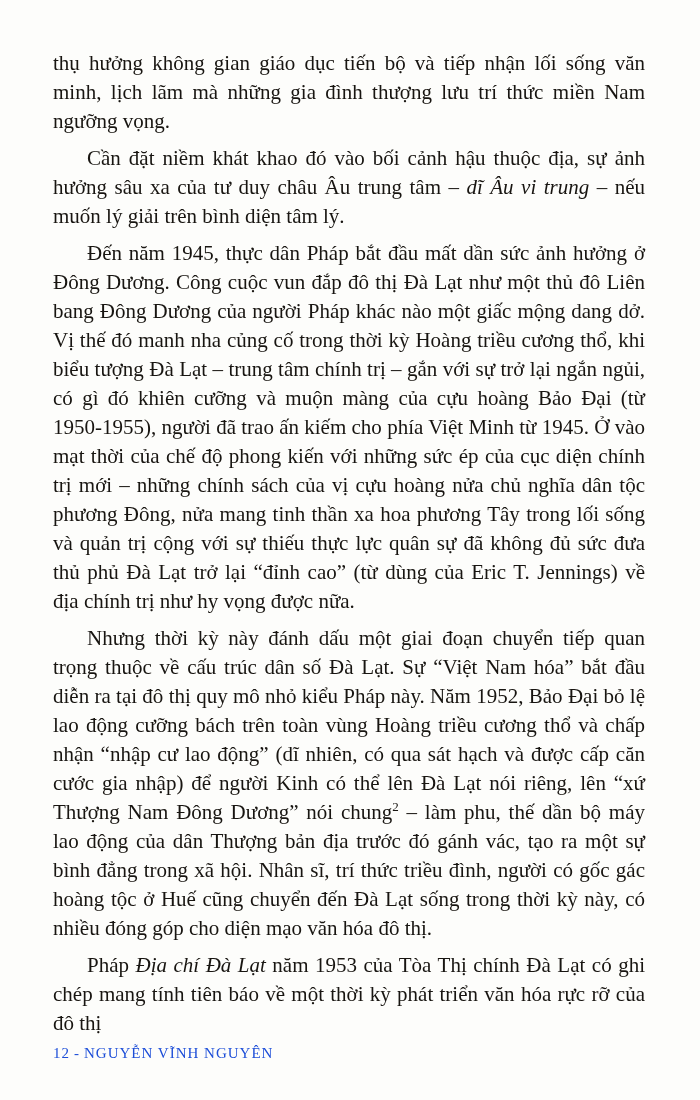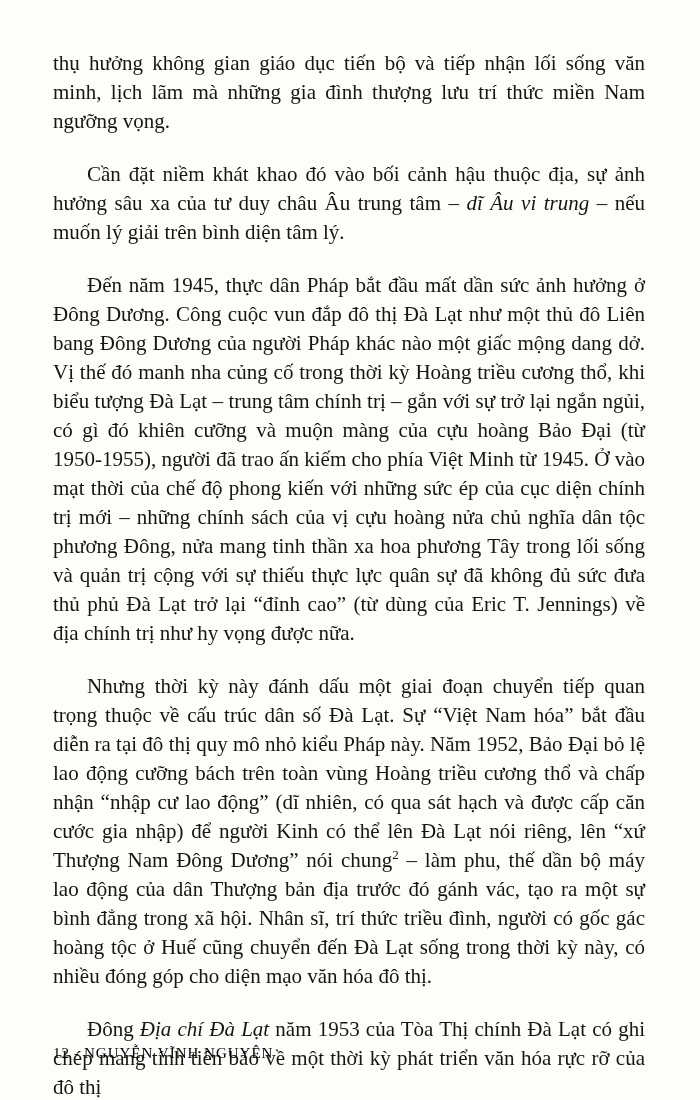--- a/index.html
+++ b/index.html
@@ -26,53 +26,53 @@
     top: 49px;
     width: 592px;
     font-size: 21px;
     line-height: 29px;
     text-align: justify;
   }
   .body-text p {
     margin: 0;
   }
   .body-text p + p {
-    margin-top: 24px;
+    margin-top: 8px;
   }
   .body-text p.indent {
     text-indent: 34px;
   }
   .italic {
     font-style: italic;
   }
   sup {
     font-size: 0.62em;
     line-height: 0;
     vertical-align: super;
   }
   .footer {
     position: absolute;
     left: 53px;
     top: 1045px;
     font-size: 15px;
     letter-spacing: 1px;
-    color: #000000;
+    color: #1d4ed8;
     white-space: nowrap;
   }
   .footer .sep {
     padding: 0 4px;
   }
 </style>
 </head>
 <body>
 
 <div class="page">
   <main class="body-text">
       <p><span>thụ hưởng không gian giáo dục tiến bộ và tiếp nhận lối sống văn minh, lịch lãm mà những gia đình thượng lưu trí thức miền Nam ngưỡng vọng.</span></p>
       <p class="indent"><span>Cần đặt niềm khát khao đó vào bối cảnh hậu thuộc địa, sự ảnh hưởng sâu xa của tư duy châu Âu trung tâm – </span><span class="italic">dĩ Âu vi trung</span><span> – nếu muốn lý giải trên bình diện tâm lý.</span></p>
       <p class="indent"><span>Đến năm 1945, thực dân Pháp bắt đầu mất dần sức ảnh hưởng ở Đông Dương. Công cuộc vun đắp đô thị Đà Lạt như một thủ đô Liên bang Đông Dương của người Pháp khác nào một giấc mộng dang dở. Vị thế đó manh nha củng cố trong thời kỳ Hoàng triều cương thổ, khi biểu tượng Đà Lạt – trung tâm chính trị – gắn với sự trở lại ngắn ngủi, có gì đó khiên cưỡng và muộn màng của cựu hoàng Bảo Đại (từ 1950-1955), người đã trao ấn kiếm cho phía Việt Minh từ 1945. Ở vào mạt thời của chế độ phong kiến với những sức ép của cục diện chính trị mới – những chính sách của vị cựu hoàng nửa chủ nghĩa dân tộc phương Đông, nửa mang tinh thần xa hoa phương Tây trong lối sống và quản trị cộng với sự thiếu thực lực quân sự đã không đủ sức đưa thủ phủ Đà Lạt trở lại “đỉnh cao” (từ dùng của Eric T. Jennings) về địa chính trị như hy vọng được nữa.</span></p>
       <p class="indent"><span>Nhưng thời kỳ này đánh dấu một giai đoạn chuyển tiếp quan trọng thuộc về cấu trúc dân số Đà Lạt. Sự “Việt Nam hóa” bắt đầu diễn ra tại đô thị quy mô nhỏ kiểu Pháp này. Năm 1952, Bảo Đại bỏ lệ lao động cưỡng bách trên toàn vùng Hoàng triều cương thổ và chấp nhận “nhập cư lao động” (dĩ nhiên, có qua sát hạch và được cấp căn cước gia nhập) để người Kinh có thể lên Đà Lạt nói riêng, lên “xứ Thượng Nam Đông Dương” nói chung</span><sup>2</sup><span> – làm phu, thế dần bộ máy lao động của dân Thượng bản địa trước đó gánh vác, tạo ra một sự bình đẳng trong xã hội. Nhân sĩ, trí thức triều đình, người có gốc gác hoàng tộc ở Huế cũng chuyển đến Đà Lạt sống trong thời kỳ này, có nhiều đóng góp cho diện mạo văn hóa đô thị.</span></p>
-      <p class="indent"><span>Đông </span><span class="italic">Địa chí Đà Lạt</span><span> năm 1953 của Tòa Thị chính Đà Lạt có ghi chép mang tính tiên báo về một thời kỳ phát triển văn hóa rực rỡ của đô thị</span></p>
+      <p class="indent"><span>Pháp </span><span class="italic">Địa chí Đà Lạt</span><span> năm 1953 của Tòa Thị chính Đà Lạt có ghi chép mang tính tiên báo về một thời kỳ phát triển văn hóa rực rỡ của đô thị</span></p>
     </main>
   <div class="footer">
     <span>12</span><span class="sep">-</span><span>NGUYỄN VĨNH NGUYÊN</span>
   </div>
 </div>
 
 </body></html>

